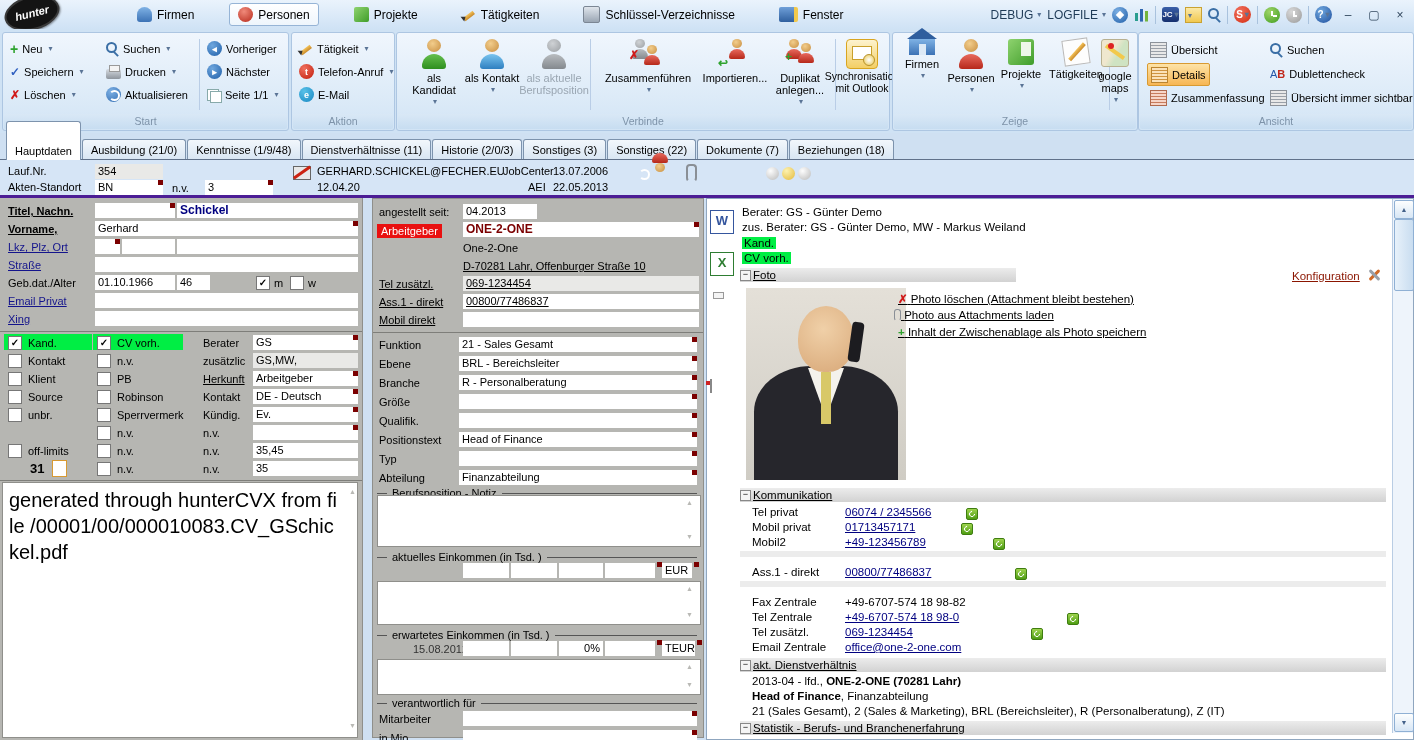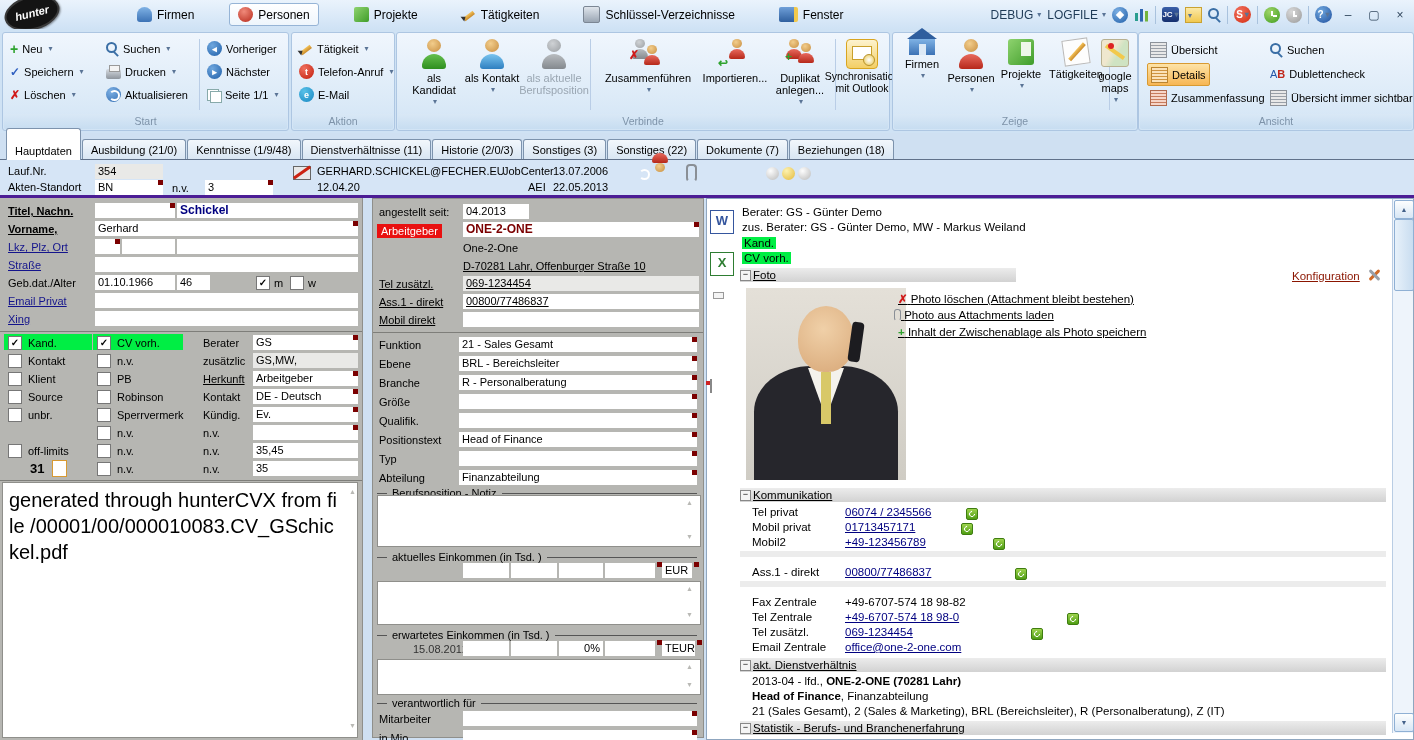--- a/index.html
+++ b/index.html
@@ -100,21 +100,21 @@
   .clockic::before{content:"";position:absolute;left:7px;top:4px;width:2px;height:5px;background:#fff}
   .clockic::after{content:"";position:absolute;left:7px;top:8px;width:4px;height:2px;background:#fff}
   .compass{width:16px;height:16px;border-radius:50%;background:radial-gradient(circle at 35% 30%,#7db0e4,#1f5ea8);position:relative}
   .compass::before{content:"";position:absolute;left:5px;top:5px;width:6px;height:6px;background:#fff;transform:rotate(45deg)}
   .jcic{width:17px;height:15px;border-radius:3px;background:linear-gradient(#3a5fa8,#16306e);color:#fff;font-weight:bold;font-size:8px;display:flex;align-items:center;justify-content:center}
   .clip{width:7px;height:14px;border:2px solid #8a8f96;border-radius:4px;border-bottom-color:transparent}
   
   .tabrow{position:absolute;left:0;top:133px;width:1414px;height:27px;background:#cfe0f2;border-bottom:1px solid #60718a;display:flex;align-items:flex-end;padding-left:6px;box-sizing:border-box}
   .tab{font-size:11px;padding:4px 8px 3px 8px;border:1px solid #7d93ad;border-bottom:none;border-radius:3px 3px 0 0;
     background:linear-gradient(#f2f7fc,#d9e6f3);margin-right:1px;white-space:nowrap}
-  .tab.active{background:#fff;padding-top:16px;position:relative;top:1px}
+  .tab.active{background:#fff;padding-top:23px;position:relative;top:1px}
   
   .rechead{position:absolute;left:0;top:160px;width:1414px;height:38px;background:#d6e5f6;border-bottom:3px solid #4c1d95;box-sizing:border-box}
   .l{position:absolute;font-size:11px;white-space:nowrap;color:#000}
   .l.u{text-decoration:underline}
   .l.nb{color:#14148c}
   .f{position:absolute;background:#fff;height:15px;font-size:11px;line-height:15px;padding:0 3px;white-space:nowrap;overflow:hidden;box-sizing:border-box}
   .f.ro{background:#e9e9e7}
   .f.u{text-decoration:underline}
   .mk::after{content:"";position:absolute;top:0;right:0;width:5px;height:5px;background:#7b0000}
   .mkout{position:absolute;width:5px;height:5px;background:#7b0000}
@@ -508,21 +508,21 @@
     <div class="hr" style="left:0;top:282px;width:362px"></div>
 
     <div class="tarea" style="left:2px;top:284px;width:356px;height:256px;font-size:20px;line-height:26px;padding:4px 18px 4px 6px;word-break:break-all;box-sizing:border-box">generated through hunterCVX from file /00001/00/000010083.CV_GSchickel.pdf</div>
     <span class="sarr" style="right:6px;top:290px">▲</span>
     <span class="sarr" style="right:6px;top:524px">▼</span>
   </div>
 
   
   <div class="panel" style="left:372px;top:198px;width:330px;height:538px;border:1px solid #8f8f8b">
     <span class="l" style="left:6px;top:7px">angestellt seit:</span>
-    <div class="f" style="left:90px;top:5px;width:66px">04.2013</div>
+    <div class="f" style="left:90px;top:5px;width:74px">04.2013</div>
     <span class="l" style="left:4px;top:25px;background:#e91010;color:#fff;padding:1px 4px">Arbeitgeber</span>
     <div class="f mk" style="left:90px;top:23px;width:236px;font-weight:bold;color:#7b0000;font-size:12px">ONE-2-ONE</div>
     <span class="l" style="left:90px;top:43px">One-2-One</span>
     <span class="l u" style="left:90px;top:61px">D-70281 Lahr, Offenburger Straße 10</span>
     <span class="l u" style="left:6px;top:79px">Tel zusätzl.</span>
     <div class="f ro u" style="left:90px;top:77px;width:236px">069-1234454</div>
     <span class="l u" style="left:6px;top:97px">Ass.1 - direkt</span>
     <div class="f u" style="left:90px;top:95px;width:236px">00800/77486837</div>
     <span class="l u" style="left:6px;top:115px">Mobil direkt</span>
     <div class="f" style="left:90px;top:113px;width:236px"></div>

